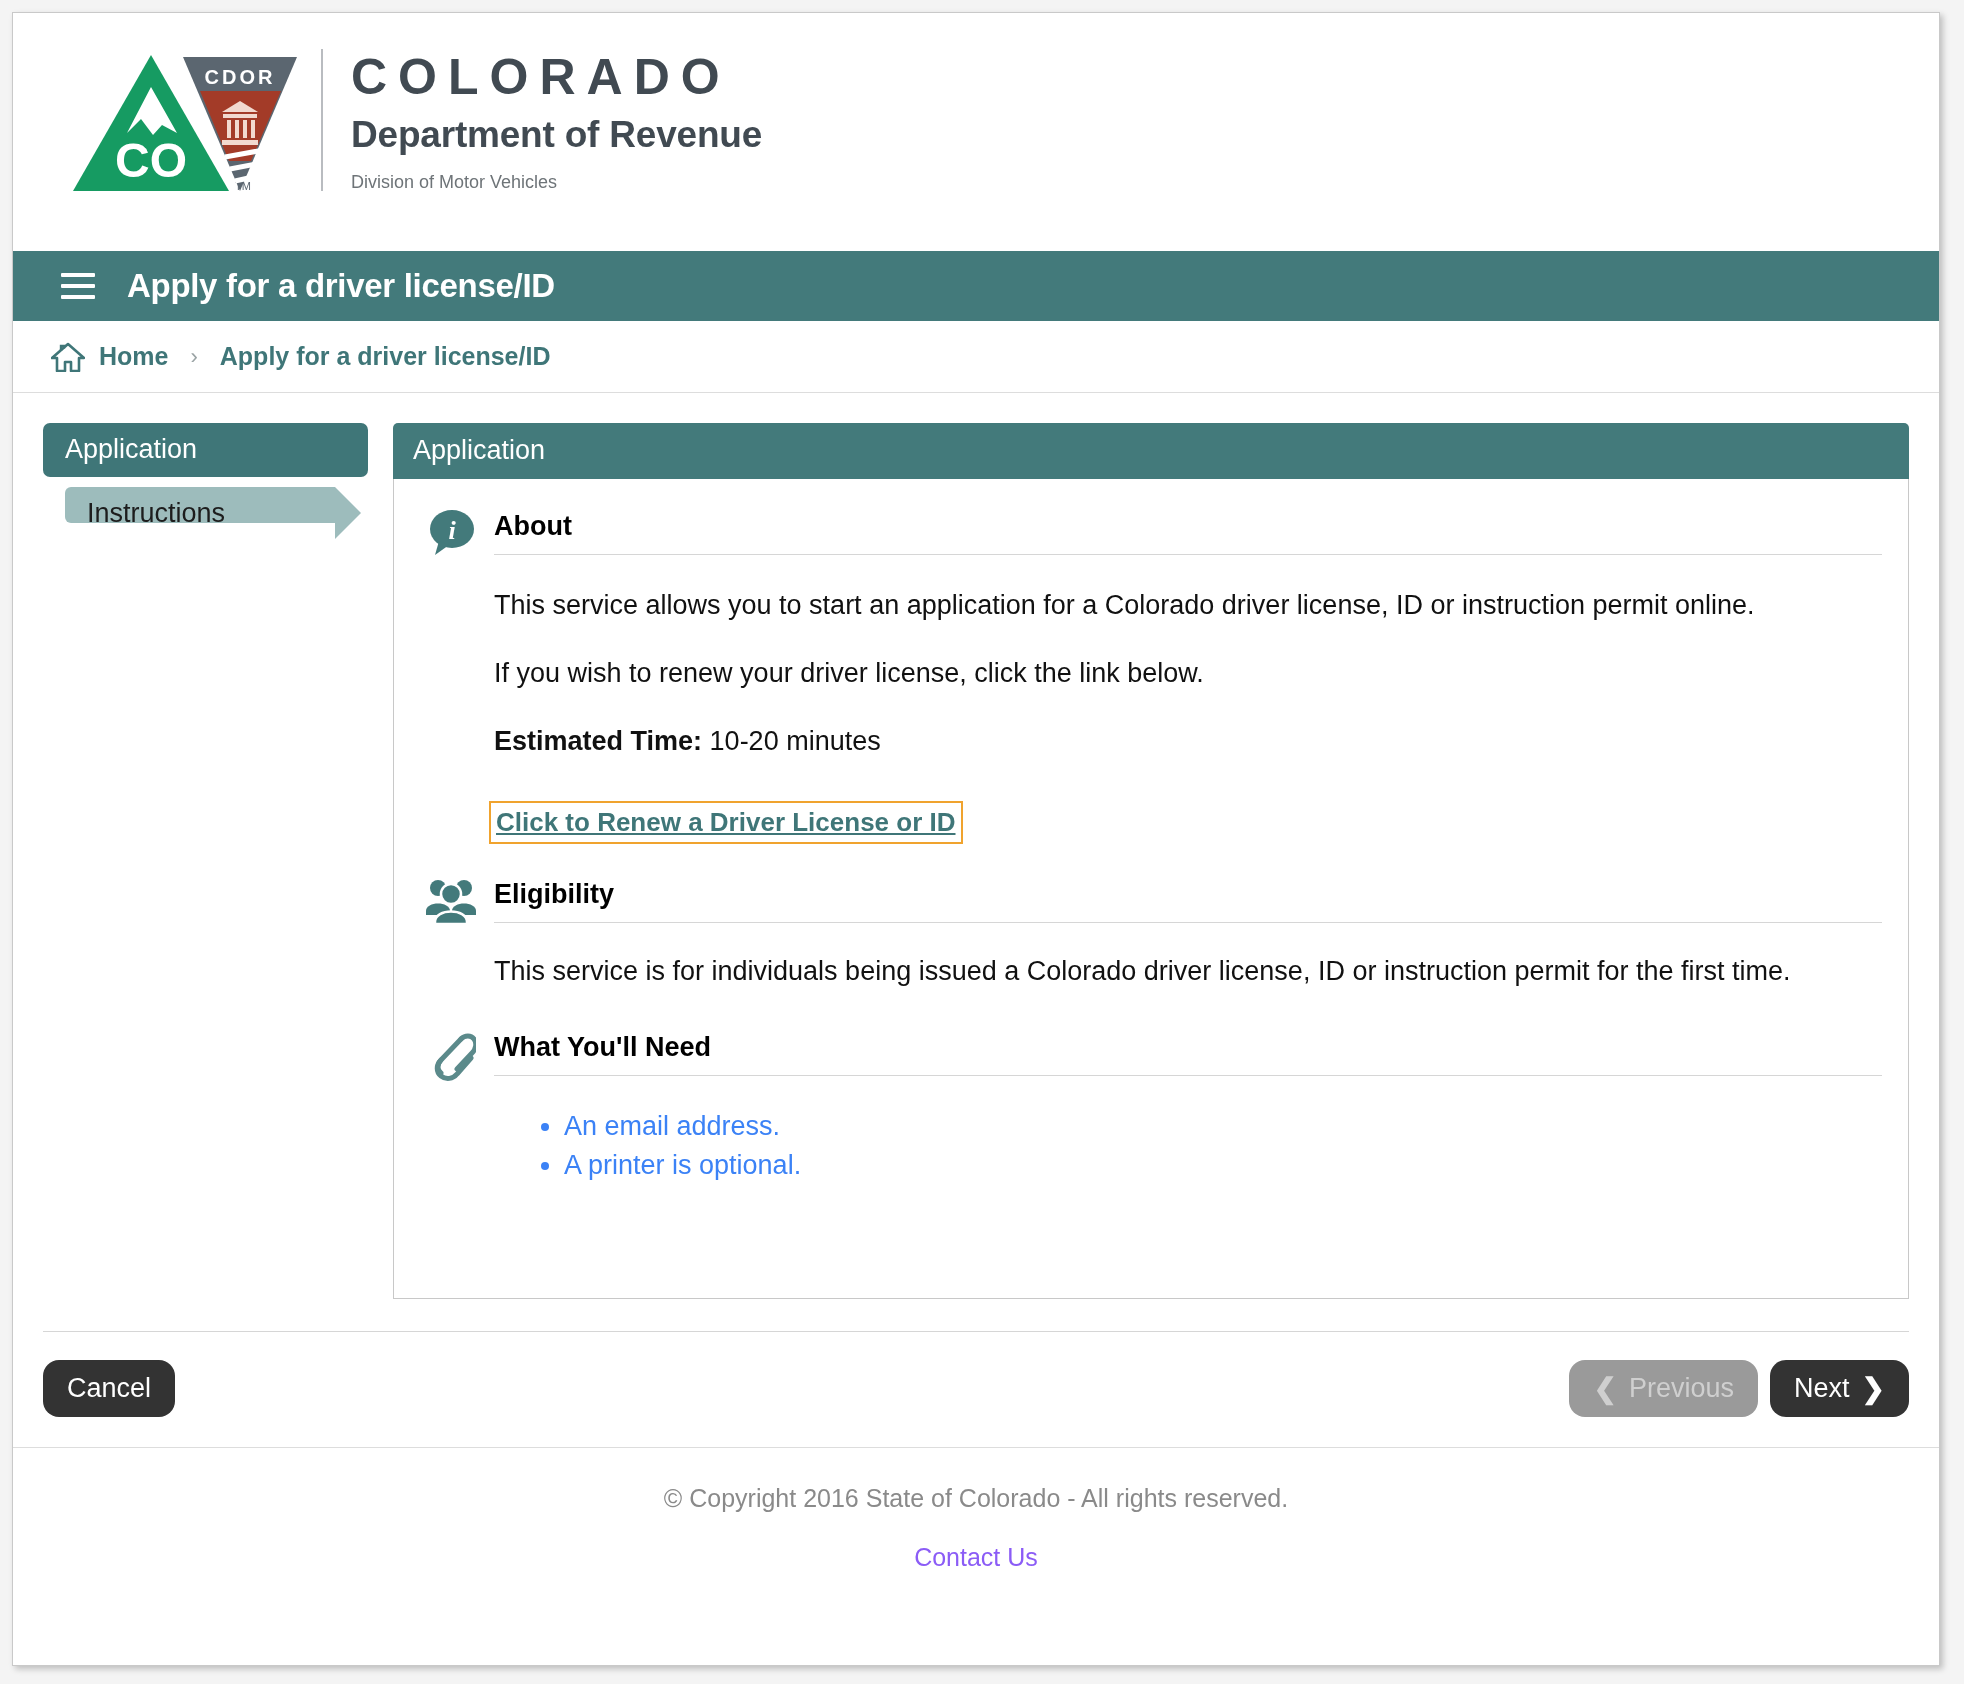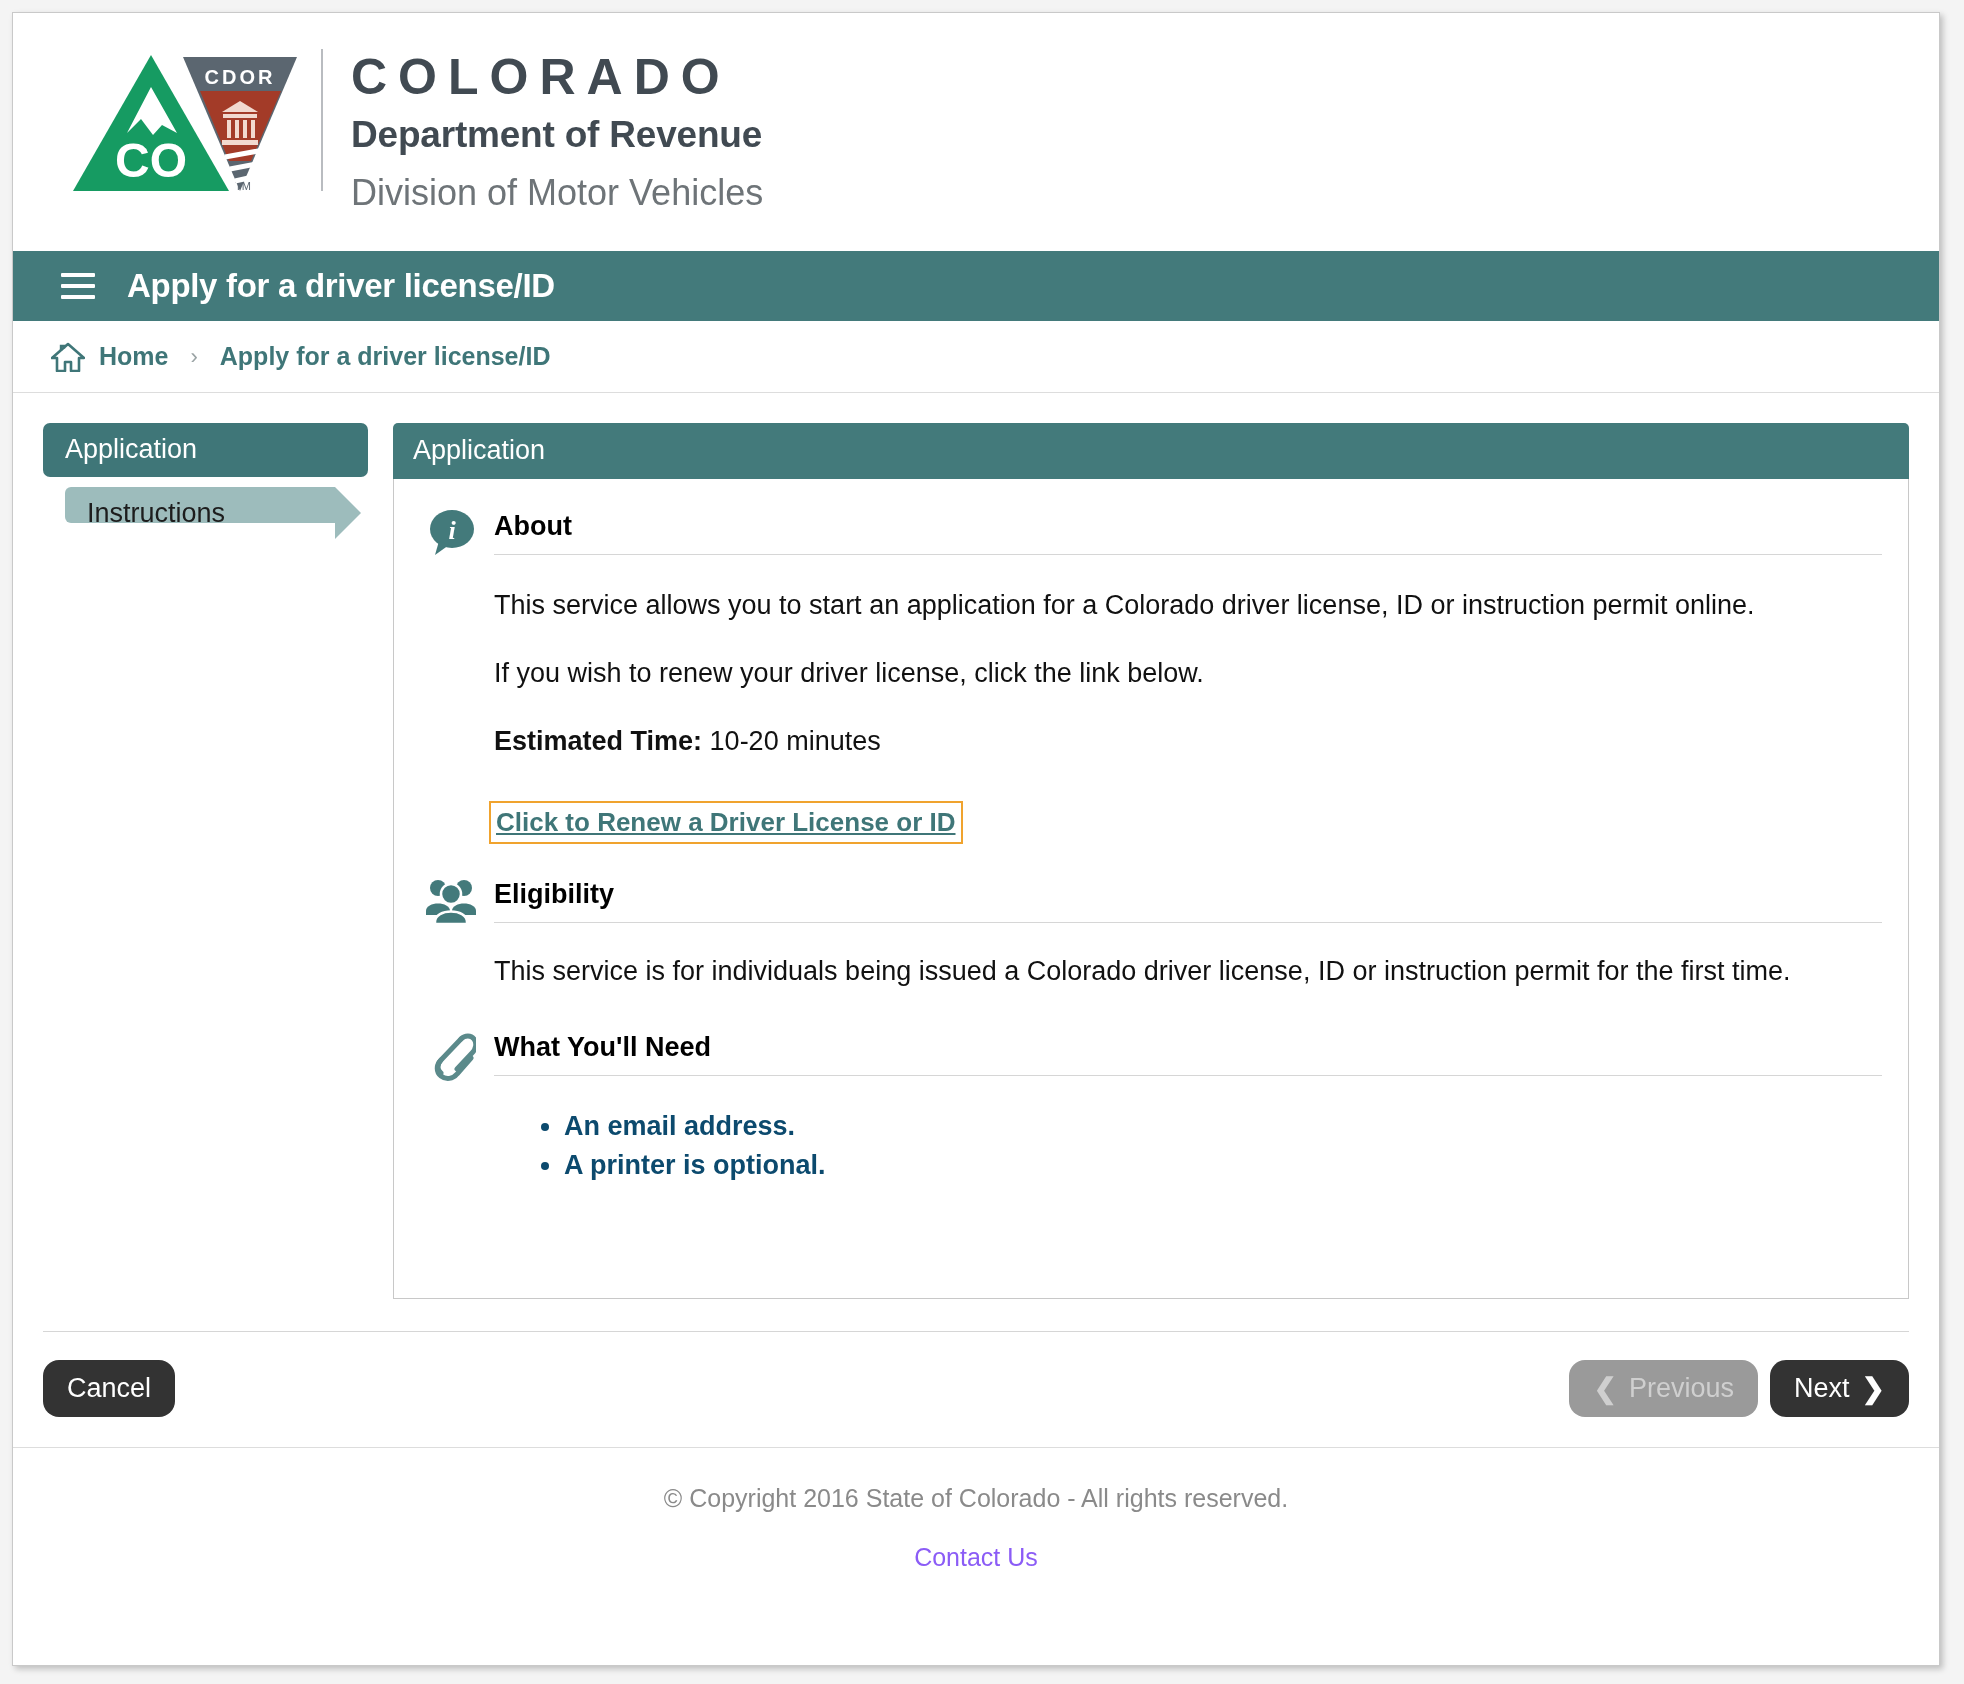--- a/index.html
+++ b/index.html
@@ -61,21 +61,21 @@
     font-family: "Liberation Sans", sans-serif;
   }
   .brand-dept {
     font-size: 37px;
     font-weight: bold;
     color: #414a52;
     margin-top: 10px;
     letter-spacing: -0.2px;
   }
   .brand-div-sub {
-    font-size: 36px;
+    font-size: 18px;
     color: #6e7478;
     margin-top: 16px;
     letter-spacing: 0px;
   }
 
   
   .app-bar {
     background: #437a7b;
     height: 70px;
     display: flex;
@@ -250,23 +250,22 @@
   }
 
   .need-list {
     margin: 26px 0 0 108px;
     padding: 0;
     list-style: disc;
     padding-left: 36px;
   }
   .need-list li {
     font-size: 27px;
-    color: #0c4a6e;
+    color: #3b82f6;
     line-height: 1.45;
-    font-weight: bold;
   }
 
   .section-block { margin-top: 38px; }
 
   
   .button-bar {
     margin: 32px 30px 0 30px;
     border-top: 1px solid #d6d6d6;
     padding: 28px 0 30px 0;
     display: flex;

